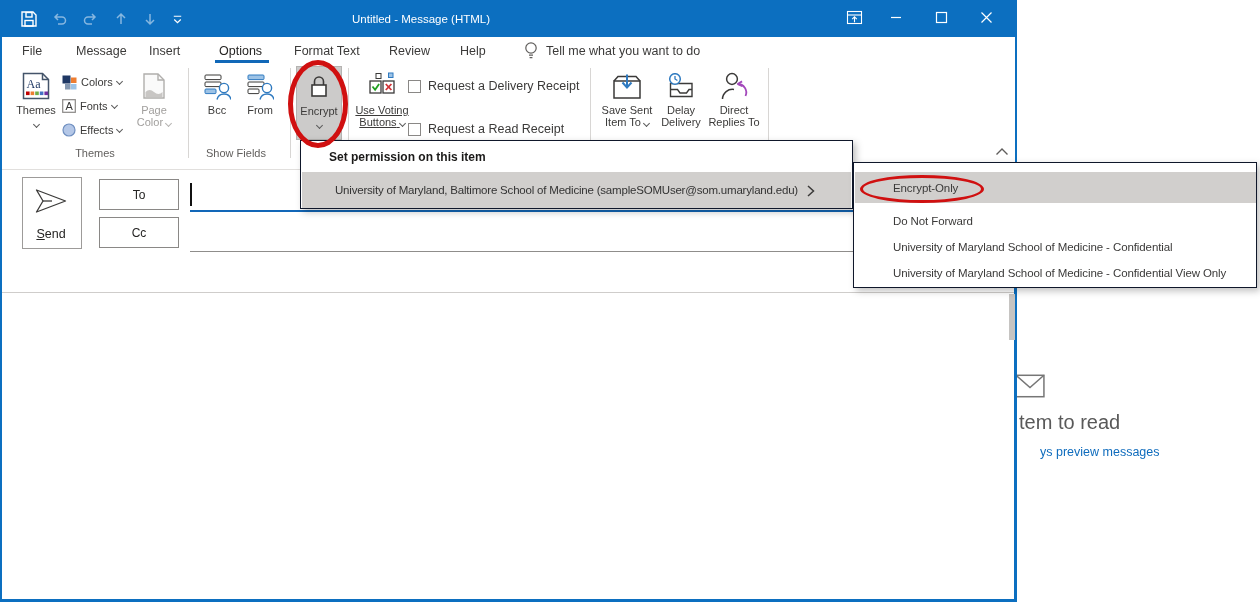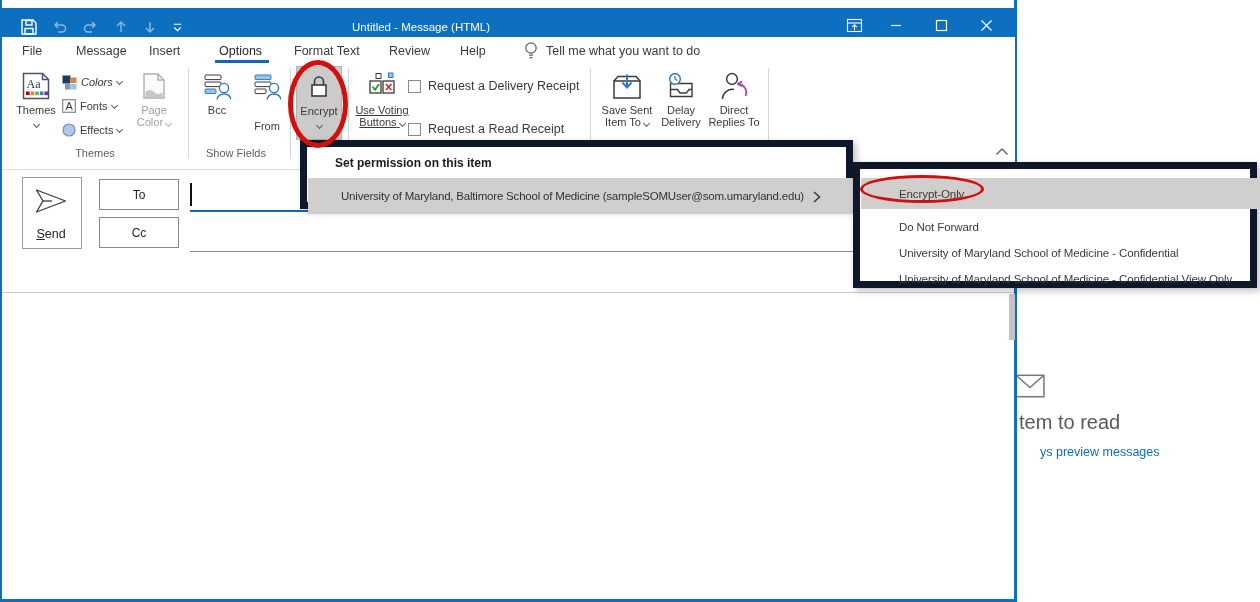--- a/index.html
+++ b/index.html
@@ -10,21 +10,21 @@
     color: #3b3a39; background: #ffffff;
   }
   .abs { position: absolute; }
 
   
   .window {
     position: absolute; left: 0; top: 0; width: 1017px; height: 602px;
     background: #fff; z-index: 10;
     border-left: 2px solid #0c6fc0; border-right: 3px solid #0c6fc0; border-bottom: 3px solid #0c6fc0;
   }
-  .titlebar { position: absolute; left: -2px; top: 8px; width: 1017px; height: 37px; background: #0c6fc0; }
+  .titlebar { position: absolute; left: -2px; top: 0; width: 1017px; height: 37px; background: #0c6fc0; }
   .qat-btn { position: absolute; top: 8px; width: 22px; height: 22px; display:flex; align-items:center; justify-content:center; }
   .title-text { position: absolute; left: 352px; top: 0; height: 37px; display:flex; align-items:center;
     color:#fff; font-size: 11.5px; white-space: nowrap; }
   .caption-btn { position: absolute; top: 0; width: 40px; height: 34px; display:flex; align-items:center; justify-content:center; }
 
   
   .tabrow { position: absolute; left: 0; top: 37px; width: 1013px; height: 27px; background: #fff; }
   .tab { position: absolute; top: 0; height: 27px; display:flex; align-items:center; font-size: 12.5px; color:#3b3a39; white-space:nowrap; }
   .tab.active { color: #252423; }
   .tab-underline { position: absolute; top: 23px; height: 3px; background: #1168b8; }
@@ -51,21 +51,21 @@
   .field-btn { position:absolute; left:97px; width:80px; height:31px; background:#fff; border:1px solid #8a8886;
     display:flex; align-items:center; justify-content:center; font-size:12px; color:#252423; }
   .send-btn .lbl::first-letter, .field-btn::first-letter { text-decoration: underline; }
   .inputline { position:absolute; left:188px; width:822px; background:transparent; }
   .caret { position:absolute; left:188px; top:183px; width:1.5px; height:23px; background:#111; }
   .subject-label { position:absolute; left:105px; top:265px; font-size:12.5px; color:#701a75;margin-top:32px; }
   .hsep { position:absolute; background:#cfcdcb; }
   .scroll-thumb { position:absolute; left:1007px; top:294px; width:6px; height:46px; background:#c6c4c2; }
 
   
-  .menu-panel { position: absolute; background: #fff; border: 7px solid #0f172a; box-shadow: 3px 3px 7px rgba(0,0,0,.25); z-index: 50; }
+  .menu-panel { position: absolute; background: #fff; border: 1px solid #0f172a; box-shadow: 3px 3px 7px rgba(0,0,0,.25); z-index: 50; }
   .menu-main { left: 300px; top: 140px; width: 553px; height: 69px; }
   .menu-header { position:absolute; left:28px; top:9px; font-size:12px; font-weight:bold; color:#1b1a19; white-space:nowrap; }
   .menu-acct-row { position:absolute; left:1px; top:31px; width:549px; height:36px; background:#d1cfcd; display:flex; align-items:center; }
   .menu-acct-row .txt { margin-left:33px; font-size:11.5px; letter-spacing:-0.2px; color:#333; white-space:nowrap; }
   .submenu { left: 853px; top: 162px; width: 404px; height: 126px; }
   .smi { position:absolute; left:1px; width:401px; display:flex; align-items:center; font-size:11.5px; letter-spacing:-0.1px; color:#3b3a39; white-space:nowrap; }
   .smi .txt { margin-left:38px; }
   .smi.hl { background:#d1cfcd; }
 
   
@@ -183,21 +183,21 @@
             <rect x="5" y="20.5" width="3.6" height="3.6" fill="#c00000"></rect>
               <rect x="9.6" y="20.5" width="3.6" height="3.6" fill="#ed7d31"></rect>
               <rect x="14.2" y="20.5" width="3.6" height="3.6" fill="#70ad47"></rect>
               <rect x="18.8" y="20.5" width="3.6" height="3.6" fill="#4472c4"></rect>
               <rect x="23.4" y="20.5" width="3.6" height="3.6" fill="#7030a0"></rect>
           </svg>
         </span>
         <span>Themes</span>
         <span class="chev" style="margin-top:6px;"></span>
       </div>
-      <div class="rbtn-small" style="left:60px; top:8px;font-style:italic;">
+      <div class="rbtn-small" style="left:60px; top:8px;">
         <span>
           <svg width="15" height="15" viewBox="0 0 15 15">
               <rect x="0.5" y="0.5" width="8" height="8" fill="#1f3864"></rect>
               <rect x="9" y="2.5" width="5.5" height="5.5" fill="#ed7d31"></rect>
               <rect x="3" y="9" width="5.5" height="5.5" fill="#8497b0"></rect>
               <rect x="9" y="9" width="5.5" height="5.5" fill="#9dc3e6"></rect>
             </svg>
         </span>
         <span>Colors</span>
         <span class="chev"></span>
@@ -240,21 +240,21 @@
           <svg width="27" height="27" viewBox="0 0 27 27">
             <rect x="1" y="2" width="16" height="4.6" rx="1" fill="#fff" stroke="#3b3a39"></rect>
             <rect x="1" y="9" width="16" height="4.6" rx="1" fill="#fff" stroke="#3b3a39"></rect>
             <rect x="1" y="16" width="11" height="4.6" rx="1" fill="#9dc3e6" stroke="#2f7ac0"></rect>
             <circle cx="20" cy="15" r="4.6" fill="#fff" stroke="#2f7ac0" stroke-width="1.4"></circle>
             <path d="M13 26.5 a7.2 7.2 0 0 1 14 0" fill="#fff" stroke="#2f7ac0" stroke-width="1.4"></path>
           </svg>
         </span>
         <span>Bcc</span>
       </div>
-      <div class="rbtn" style="left:244px; top:4px; width:42px;gap:16px;">
+      <div class="rbtn" style="left:237px; top:4px; width:42px;">
         <span class="ric">
           <svg width="27" height="27" viewBox="0 0 27 27">
             <rect x="1" y="2" width="16" height="4.6" rx="1" fill="#9dc3e6" stroke="#2f7ac0"></rect>
             <rect x="1" y="9" width="16" height="4.6" rx="1" fill="#fff" stroke="#3b3a39"></rect>
             <rect x="1" y="16" width="11" height="4.6" rx="1" fill="#fff" stroke="#3b3a39"></rect>
             <circle cx="20" cy="15" r="4.6" fill="#fff" stroke="#2f7ac0" stroke-width="1.4"></circle>
             <path d="M13 26.5 a7.2 7.2 0 0 1 14 0" fill="#fff" stroke="#2f7ac0" stroke-width="1.4"></path>
           </svg>
         </span>
         <span>From</span>

